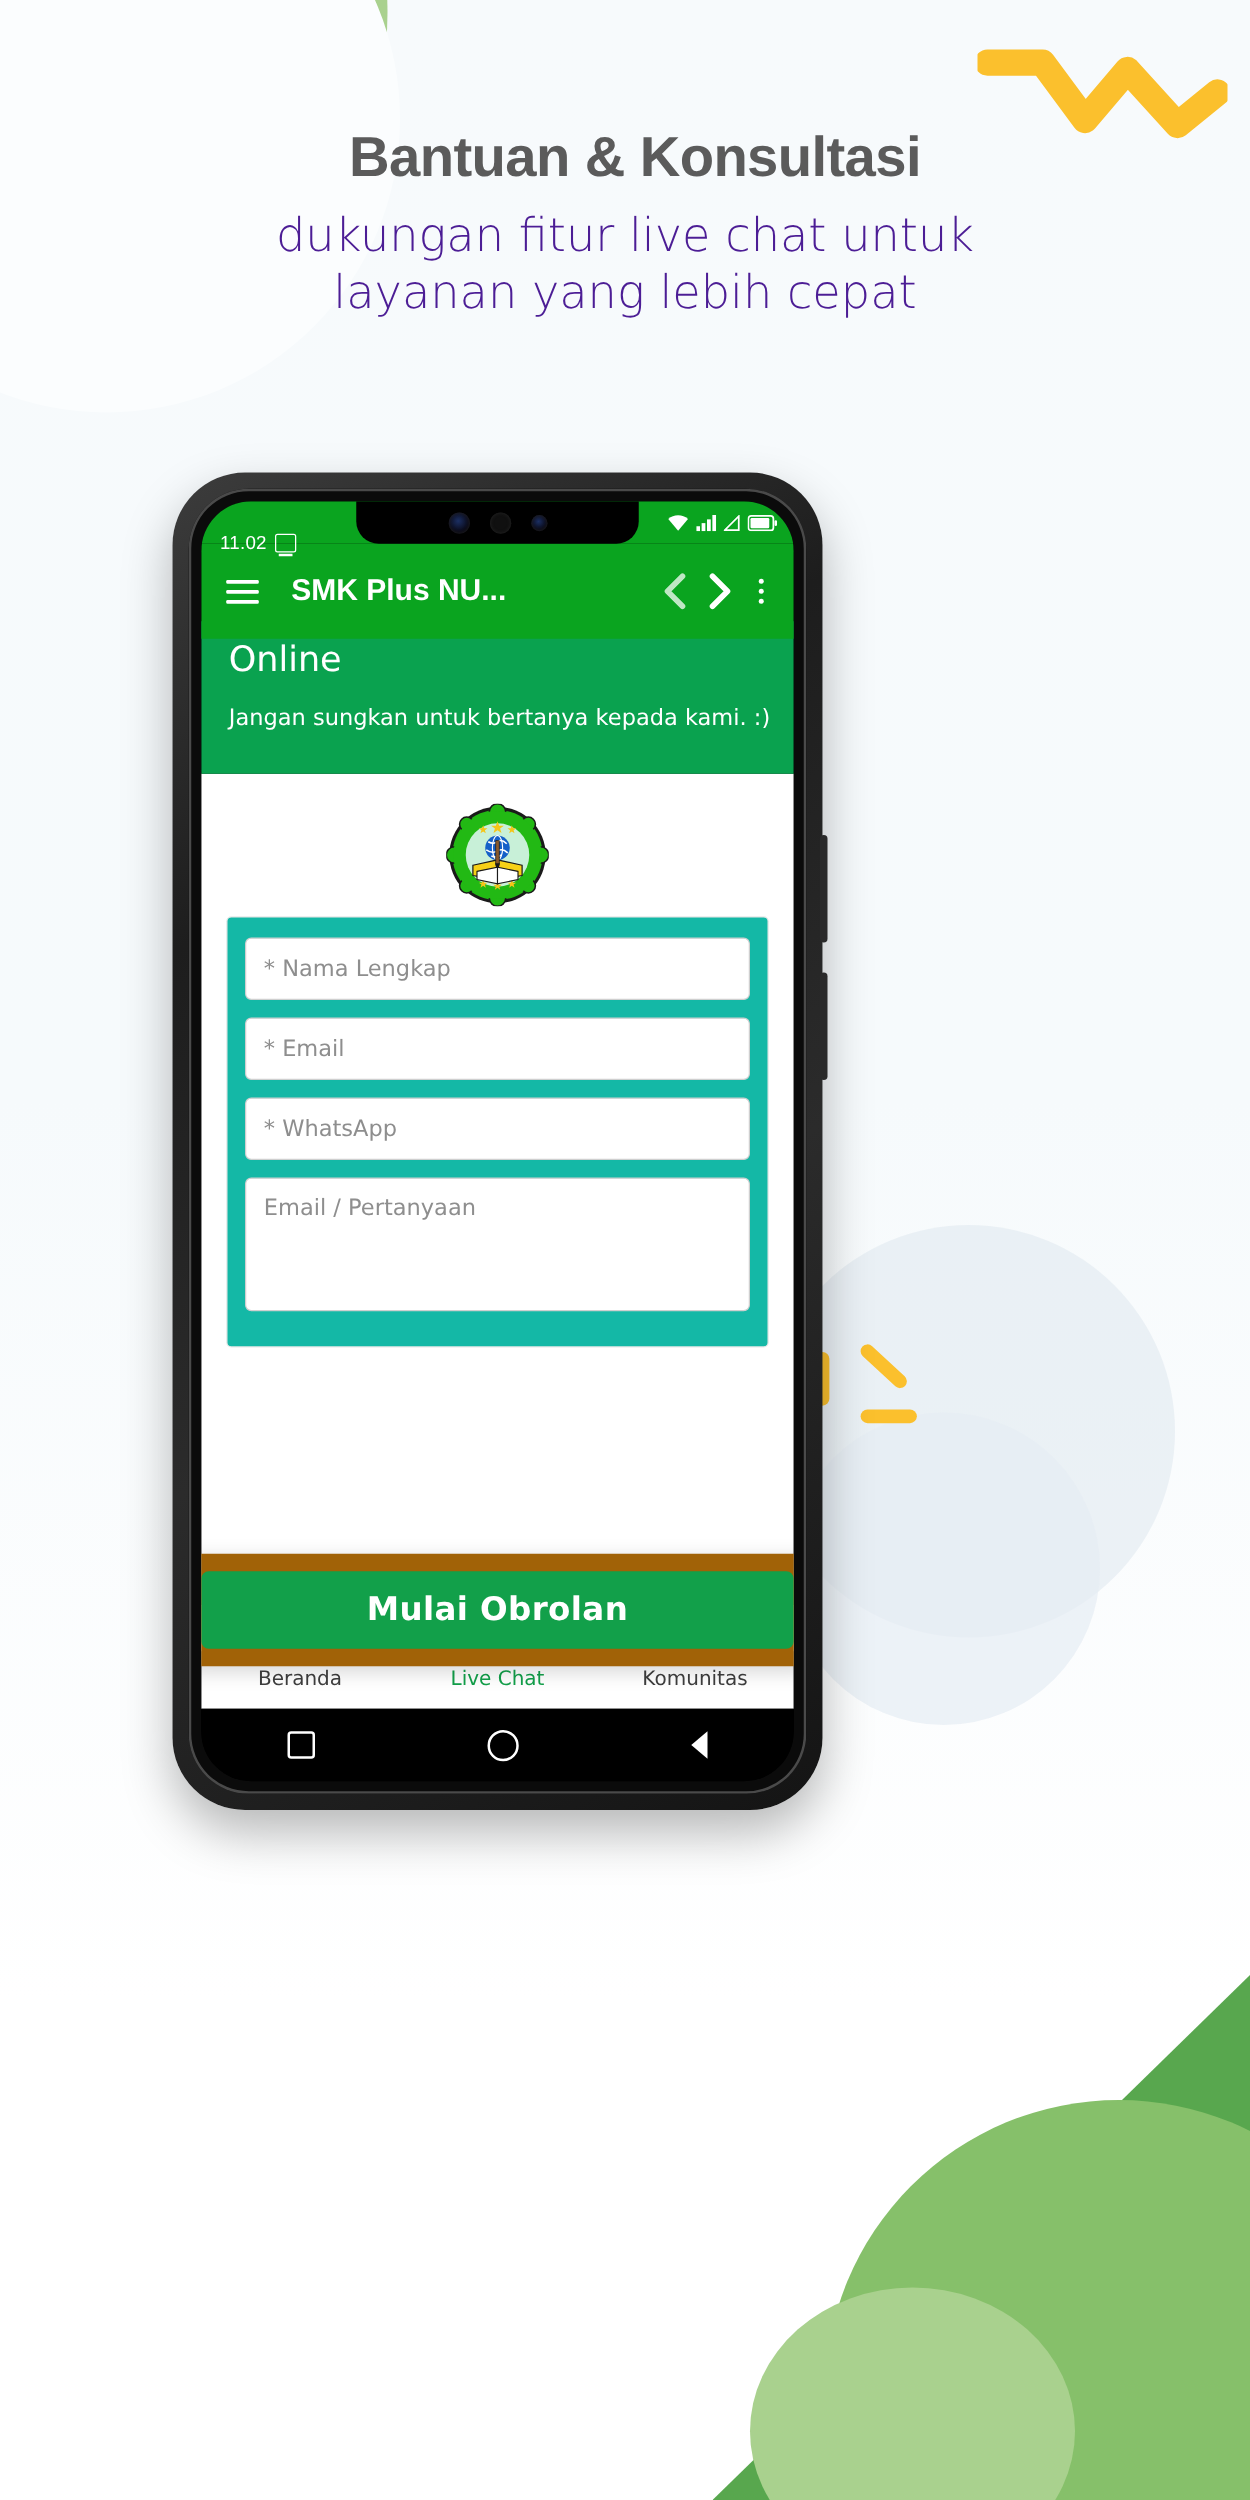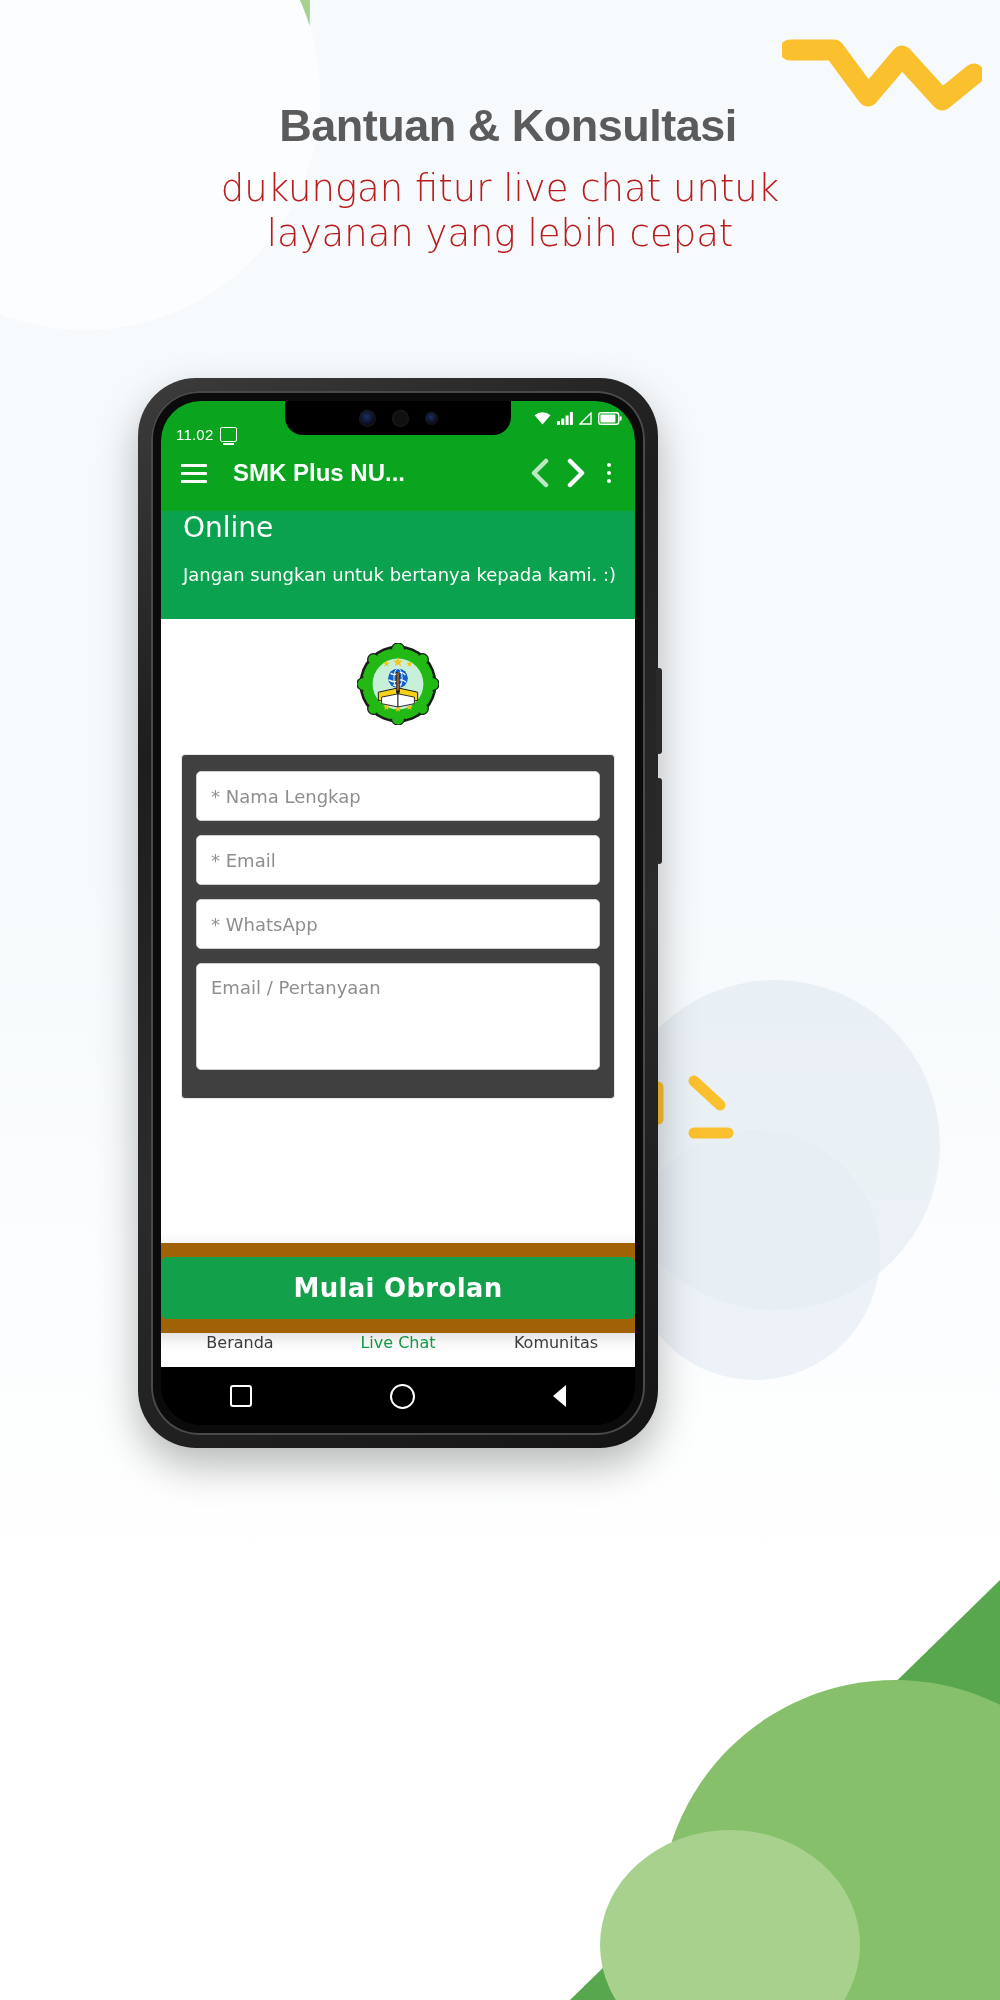--- a/index.html
+++ b/index.html
@@ -57,21 +57,21 @@
 
   
   .headings { position:absolute; left:0; top:100px; width:1000px; text-align:center; }
   .h-title {
     font-size: 45px; font-weight: bold; color:#5b5b5b;
     letter-spacing:-0.5px; margin:0 0 14px 0;
     font-family:"Liberation Sans", sans-serif;
     padding-left:16px;
   }
   .h-sub {
-    font-size: 37px; color:#b91c1c; line-height:1.22; margin:12px;
+    font-size: 37px; color:#4c1d95; line-height:1.22; margin:12px;
     font-family:"DejaVu Sans", sans-serif; font-weight:300;
   }
 
   
   .phone {
     position:absolute; left:138px; top:378px;
     width:520px; height:1070px;
     border-radius:58px;
     background: linear-gradient(150deg,#3c3c3c 0%, #1d1d1d 28%, #2b2b2b 60%, #141414 100%);
     box-shadow: 0 18px 40px rgba(0,0,0,.28);
@@ -140,21 +140,21 @@
 
   
   .chat-body {
     position:absolute; left:0; top:218px; width:100%; bottom:104px;
     background:#fff; z-index:8; overflow:hidden;
   }
   .logo-wrap { display:flex; justify-content:center; padding-top:24px; }
   .logo { width:82px; height:82px; position:relative; }
 
   .form-card {
-    margin:29px 20px 0 20px; background:#404040;
+    margin:8px 20px 0 20px; background:#14b8a6;
     border:1px solid #e8e8e8; border-radius:4px; padding:16px 14px 14px 14px;
   }
   .field {
     border:1px solid #cfcfcf; border-radius:5px;
     height:48px; display:flex; align-items:center;
     padding:0 14px; margin-bottom:14px;
     color:#8e8e8e; font-size:18px; background:#fff;
     font-family:"DejaVu Sans", sans-serif;
   }
   .field.textarea { height:92px; align-items:flex-start; padding-top:13px; }

